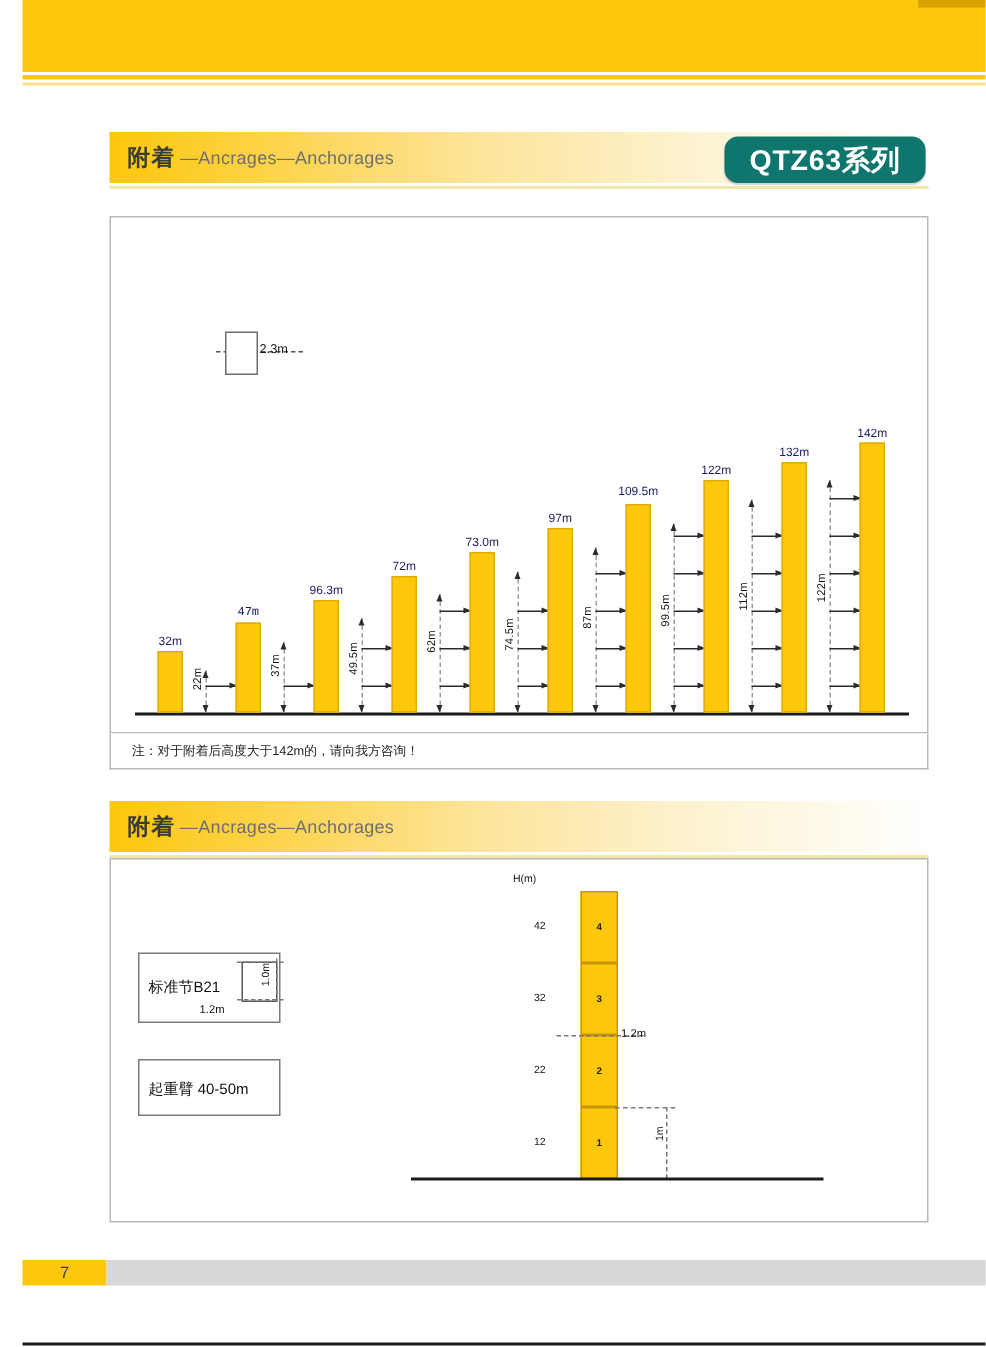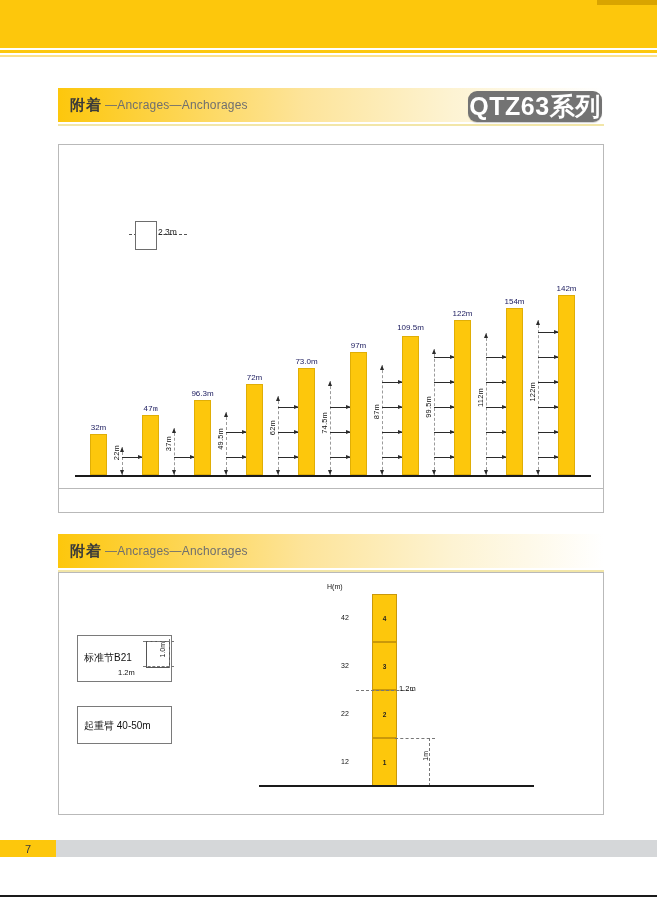--- a/index.html
+++ b/index.html
@@ -1,42 +1,42 @@
 <!DOCTYPE html>
 <html><head>
 <meta charset="utf-8">
 <style>
   html,body{margin:0;padding:0;}
   body{
     width:657px;height:898px;background:#ffffff;
     font-family:"Liberation Sans","DejaVu Sans",sans-serif;
     position:relative;overflow:hidden;
   }
-  .page{position:absolute;inset:0;}
+  .page{position:absolute;inset:0;margin-left:15px;}
 
   
   .topband{position:absolute;left:0;top:0;width:657px;height:48px;background:#fdc70c;}
   .topband-notch{position:absolute;right:0;top:0;width:60px;height:5px;background:#d9a400;}
   .topband-line1{position:absolute;left:0;top:50px;width:657px;height:3px;background:#fdc70c;}
   .topband-line2{position:absolute;left:0;top:55px;width:657px;height:2px;background:#fbe08a;}
 
   
   .sect-head{
     position:absolute;height:34px;
     background:linear-gradient(to right,#fdc70c 0%,#fde49a 45%,#fdf3d2 72%,#ffffff 100%);
     display:flex;align-items:center;
   }
   .sect-head .cn{font-size:15px;font-weight:bold;color:#3a3a3a;padding-left:12px;letter-spacing:1px;}
   .sect-head .en{font-size:12px;color:#6f6f6f;padding-left:3px;letter-spacing:.2px;}
   .sect-underline{position:absolute;height:2px;background:#f2e6a8;}
 
   .badge{
-    position:absolute;background:#737373;border-radius:9px;
+    position:absolute;background:#0f766e;border-radius:9px;
     display:flex;align-items:center;justify-content:center;
-    color:#fff;font-weight:bold;font-size:25px;letter-spacing:.5px;
+    color:#fff;font-weight:bold;font-size:19px;letter-spacing:.5px;
     box-shadow:0 1px 1px rgba(0,0,0,.18);
   }
 
   
   .panel{position:absolute;border:1px solid #b9b9b9;background:#fff;box-sizing:border-box;}
 
   
   .chart{position:absolute;}
   .bar{position:absolute;background:#fdc70c;border:1px solid #e0ae06;box-sizing:border-box;}
   .bar-label{position:absolute;font-size:8px;color:#1b1b5e;text-align:center;white-space:nowrap;}
@@ -177,41 +177,42 @@
         <div class="dashline" style="left: 426.5px; top: 188.028px; height: 141.972px;"></div>
         <div class="tickup" style="left: 424.5px; top: 188.028px;"></div>
         <div class="tickdown" style="left: 424.5px; top: 325px;"></div>
         <div class="vlabel" style="left: 416.5px; top: 243.014px;">112m</div>
         <div class="arrow-row" style="left: 426.5px; top: 312px; width: 20.5px;"></div>
         <div class="arrow-row" style="left: 426.5px; top: 287px; width: 20.5px;"></div>
         <div class="arrow-row" style="left: 426.5px; top: 262px; width: 20.5px;"></div>
         <div class="arrow-row" style="left: 426.5px; top: 237px; width: 20.5px;"></div>
         <div class="arrow-row" style="left: 426.5px; top: 212px; width: 20.5px;"></div>
         <div class="bar" style="left: 447px; top: 162.676px; width: 17px; height: 167.324px;"></div>
-        <div class="bar-label" style="left: 434px; top: 151.676px; width: 43px;">154m</div>
+        <div class="bar-label" style="left: 434px; top: 151.676px; width: 43px;">132m</div>
         <div class="dashline" style="left: 478.5px; top: 175.352px; height: 154.648px;"></div>
         <div class="tickup" style="left: 476.5px; top: 175.352px;"></div>
         <div class="tickdown" style="left: 476.5px; top: 325px;"></div>
         <div class="vlabel" style="left: 468.5px; top: 236.676px;">122m</div>
         <div class="arrow-row" style="left: 478.5px; top: 312px; width: 20.5px;"></div>
         <div class="arrow-row" style="left: 478.5px; top: 287px; width: 20.5px;"></div>
         <div class="arrow-row" style="left: 478.5px; top: 262px; width: 20.5px;"></div>
         <div class="arrow-row" style="left: 478.5px; top: 237px; width: 20.5px;"></div>
         <div class="arrow-row" style="left: 478.5px; top: 212px; width: 20.5px;"></div>
         <div class="arrow-row" style="left: 478.5px; top: 187px; width: 20.5px;"></div>
         <div class="bar" style="left: 499px; top: 150px; width: 17px; height: 180px;"></div>
         <div class="bar-label" style="left: 486px; top: 139px; width: 43px;">142m</div>
       </div>
 
     <div class="legend-dashdot" style="left:70px;top:89px;width:58px;"></div>
     <div class="legend-sq" style="left:76px;top:76px;width:20px;height:27px;"></div>
     <div class="legend-txt" style="left:99px;top:82px;">2.3m</div>
   </div>
 
   <div class="note" style="left:58px;top:489px;width:546px;height:24px;">
+    <span class="cn">注：对于附着后高度大于142m的，请向我方咨询！</span>
   </div>
 
   <div class="sect-head" style="left:58px;top:534px;width:546px;">
     <span class="cn">附着</span>
     <span class="en">—Ancrages—Anchorages</span>
   </div>
   <div class="sect-underline" style="left:58px;top:570px;width:546px;"></div>
 
   <div class="panel" style="left:58px;top:572px;width:546px;height:243px;">
 

